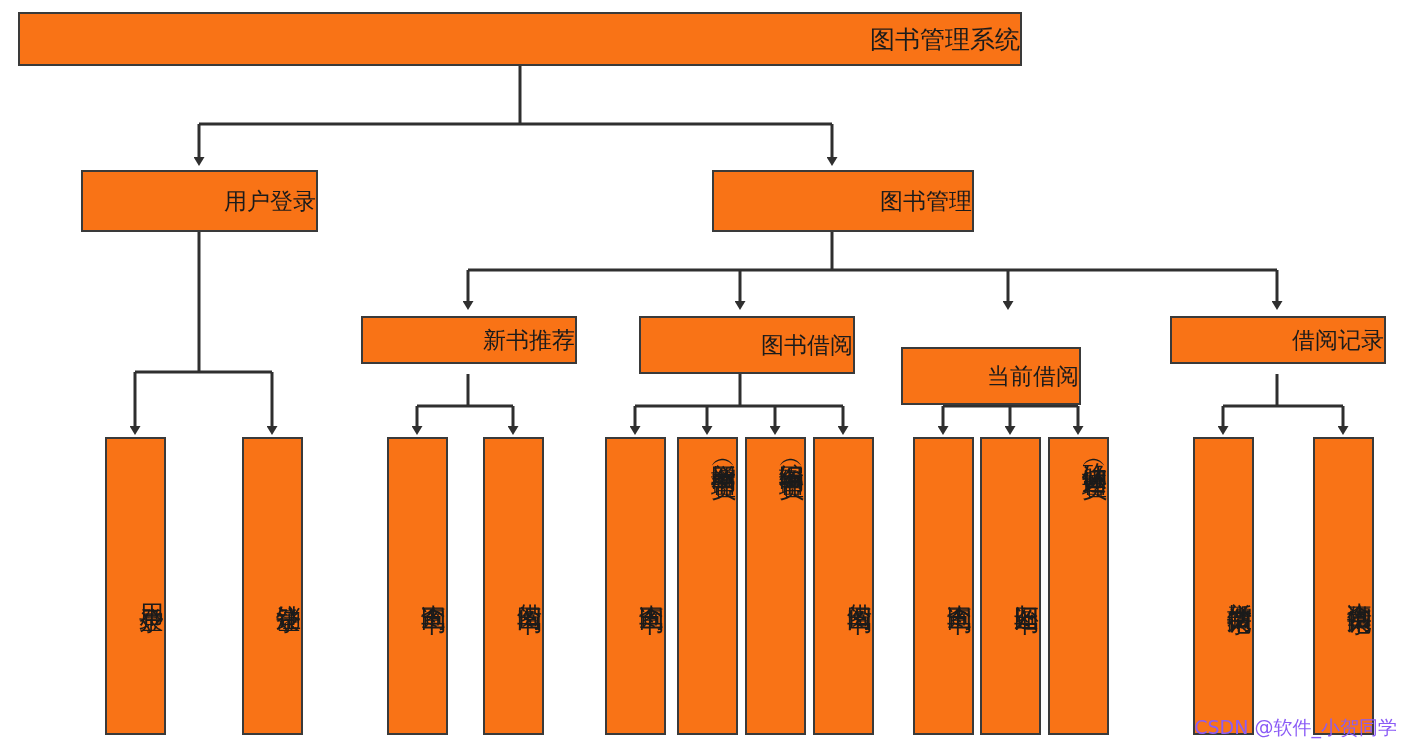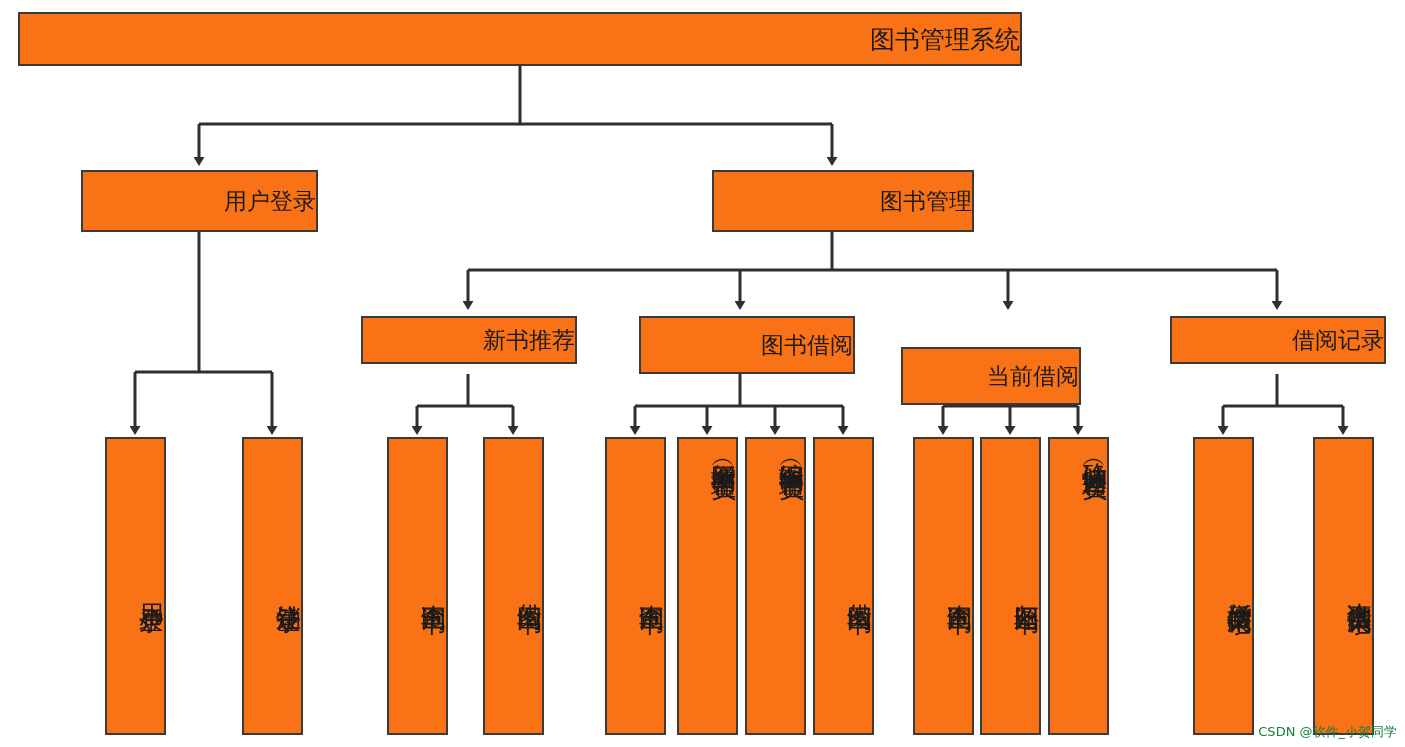--- a/index.html
+++ b/index.html
@@ -60,22 +60,22 @@
     letter-spacing: 2px;
     white-space: nowrap;
   }
   .leaf-middle .node-label {
     align-self: center;
   }
   #watermark {
     position: absolute;
     right: 8px;
     bottom: 6px;
-    font-size: 13px;
-    color: #15803d;
+    font-size: 19px;
+    color: #8b5cf6;
     white-space: nowrap;
     pointer-events: none;
   }
 </style>
 </head>
 <body>
 
 <div id="diagram-root">
 
   <svg id="diagram-svg" viewBox="0 0 1405 747">

